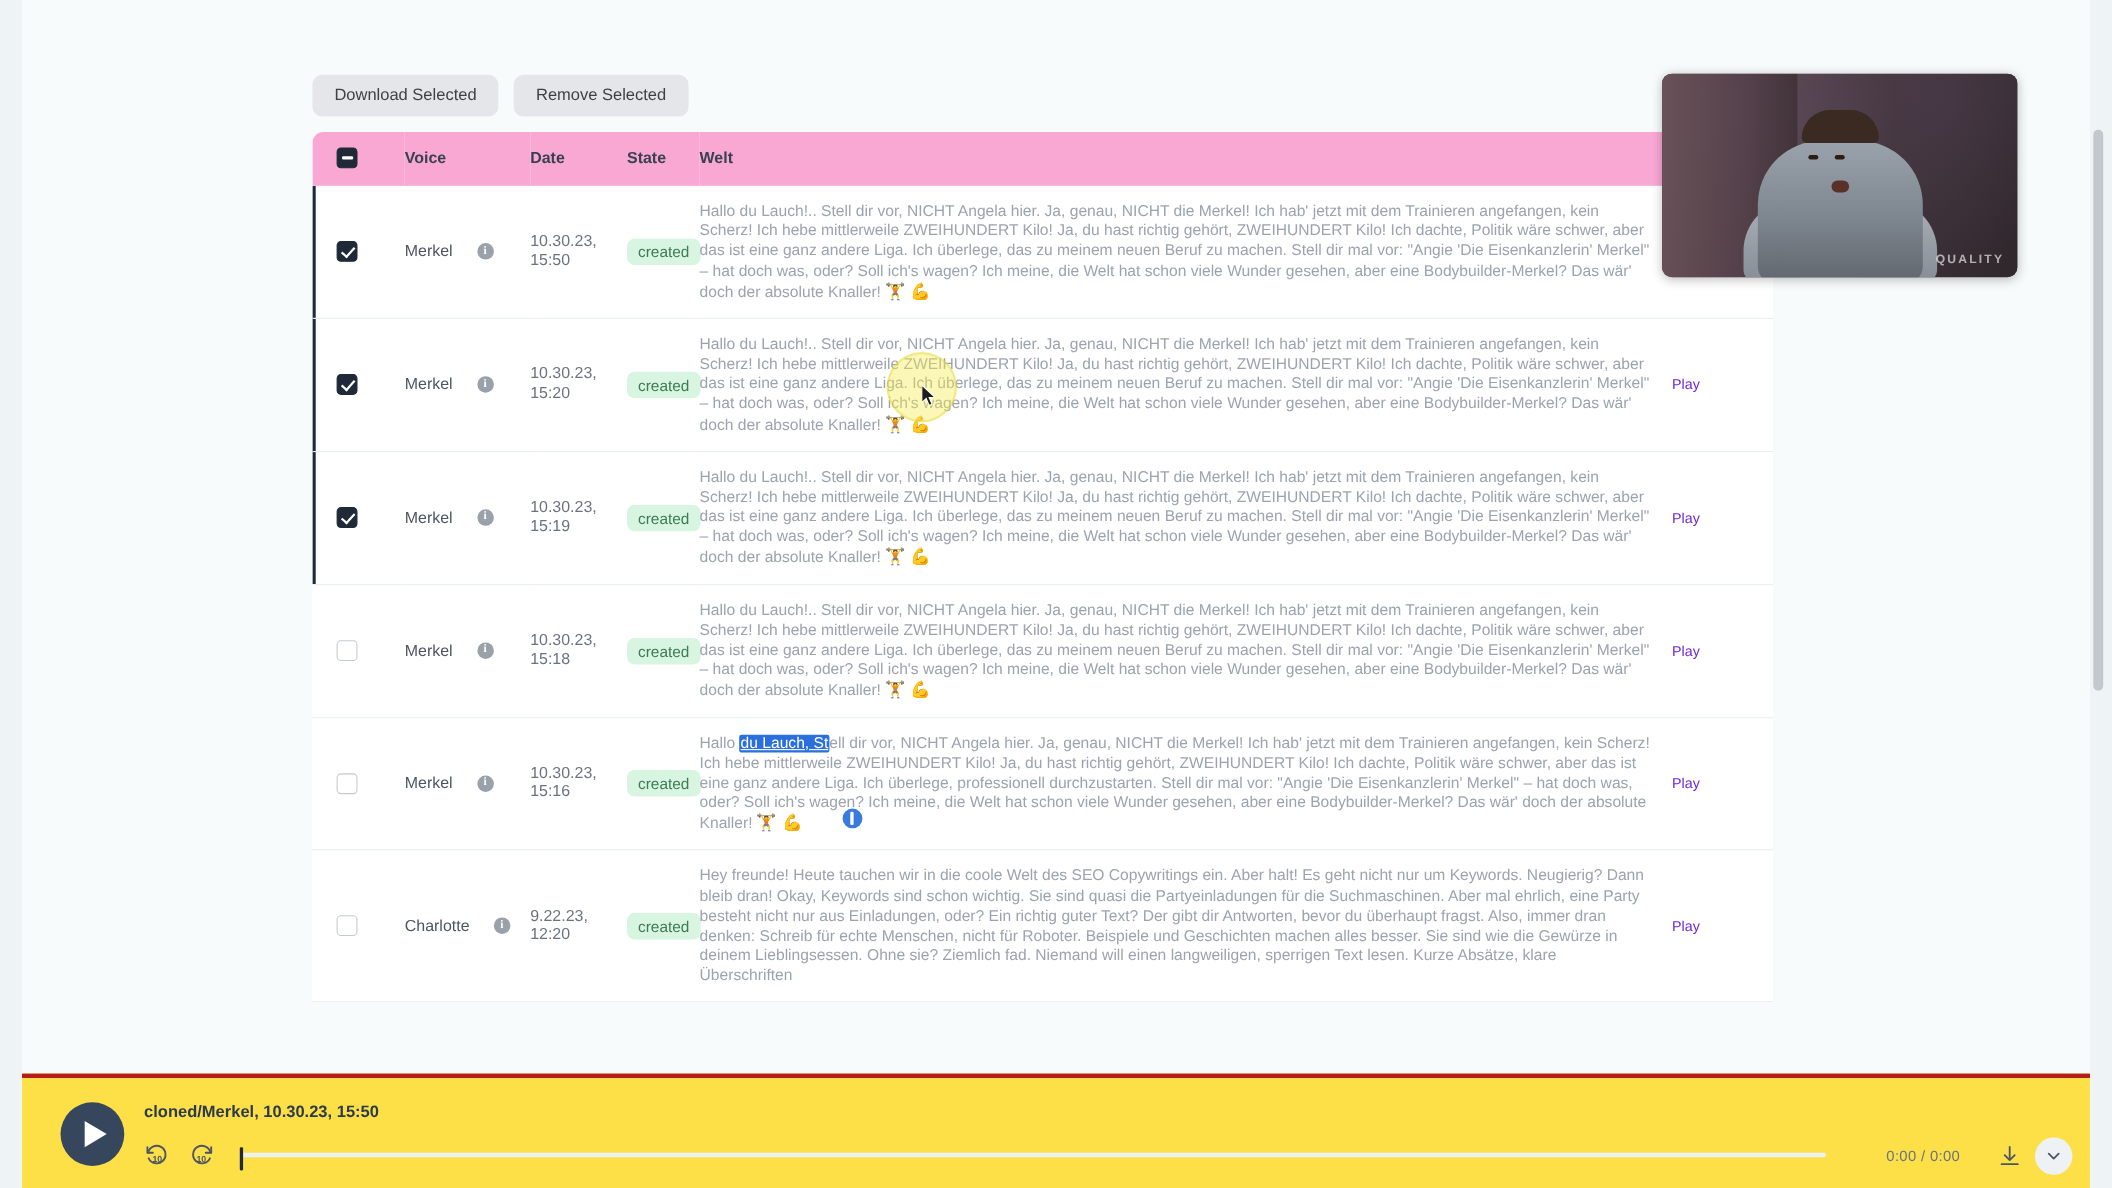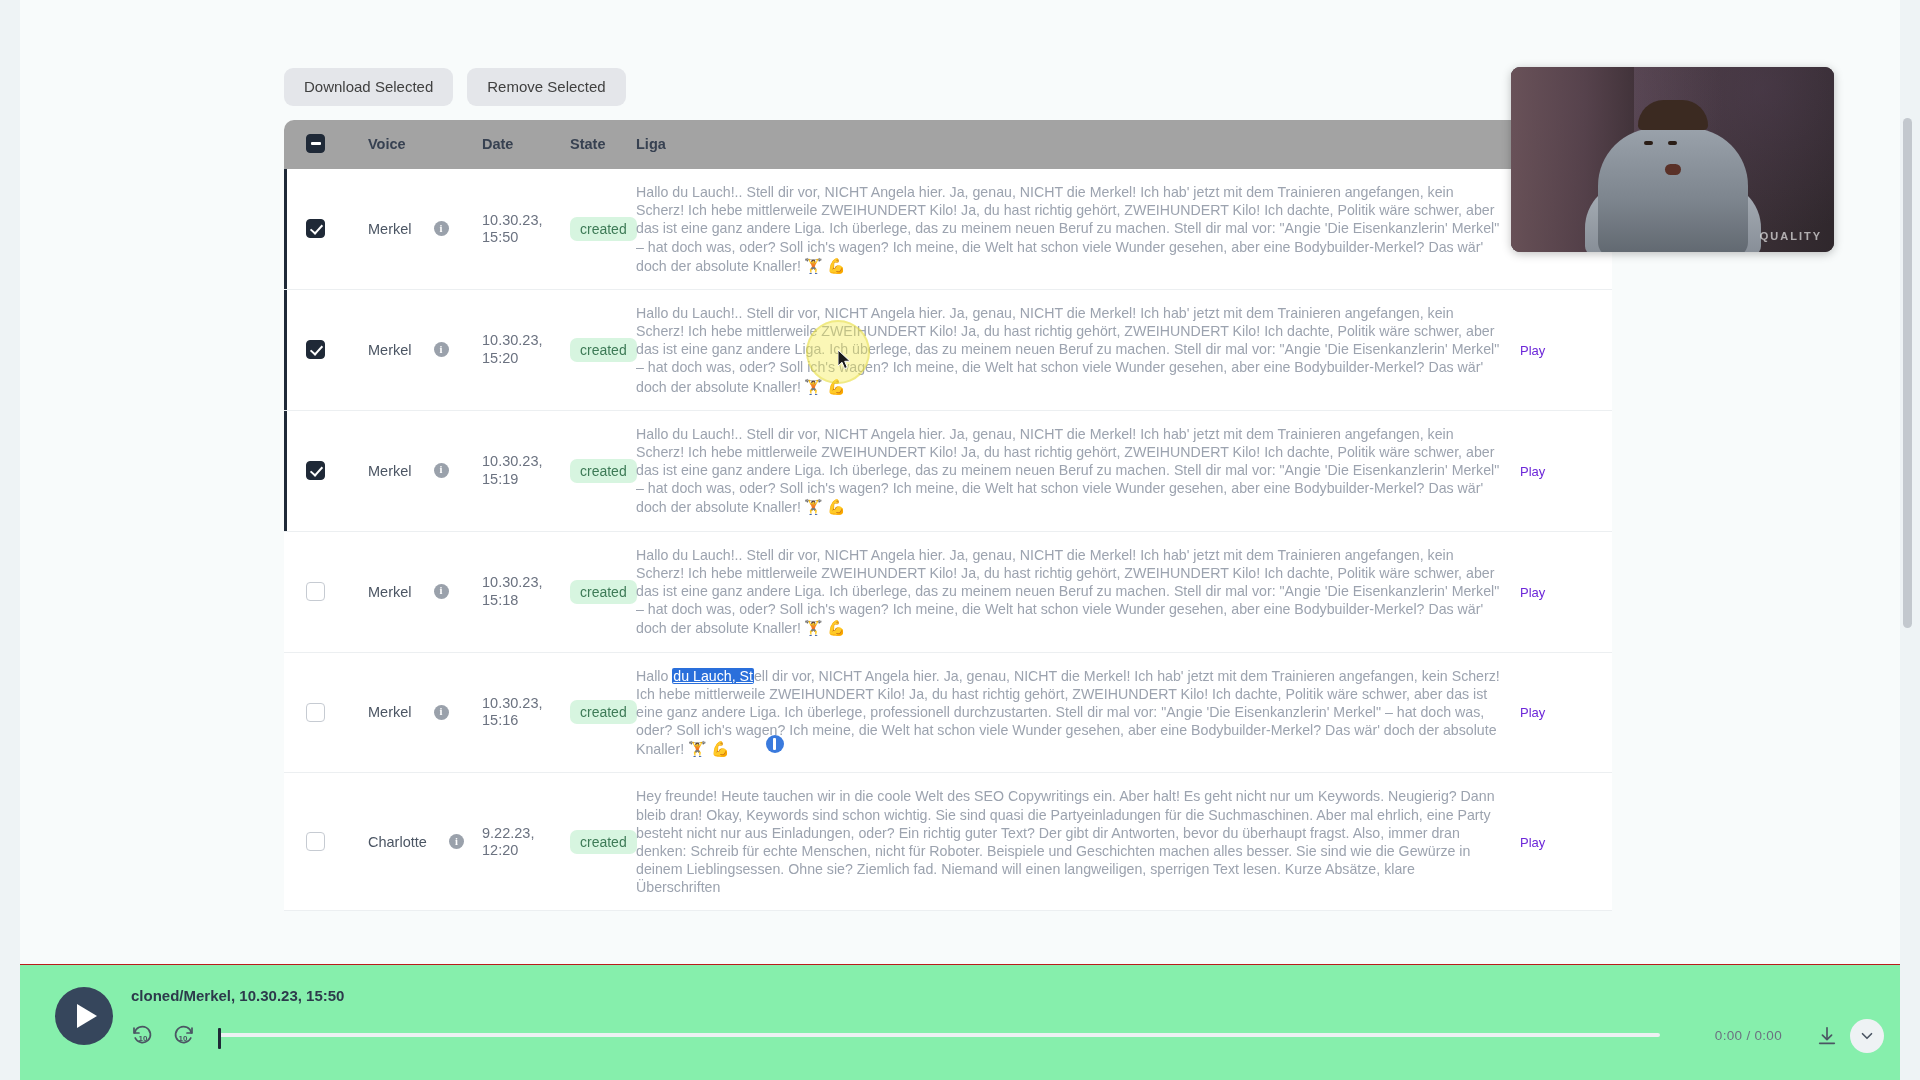--- a/index.html
+++ b/index.html
@@ -35,21 +35,21 @@
   
   .table-wrap {
     position: absolute; left: 264px; top: 120px;
     width: 1328px;
     background: #ffffff;
     border-radius: 10px 10px 0 0;
     overflow: hidden;
   }
   table { width: 100%; border-collapse: collapse; table-layout: fixed; }
 
-  thead tr { background: #a3a3a3; }
+  thead tr { background: #f9a8d4; }
   thead th {
     text-align: left; font-size: 14.5px; font-weight: bold; color: #374151;
     padding: 14px 0 16px 0; vertical-align: middle;
   }
   th.c-check { width: 84px; padding-left: 22px; }
   th.c-voice { width: 114px; }
   th.c-date  { width: 88px; }
   th.c-state { width: 66px; }
   th.c-text  { width: auto; }
   th.c-play  { width: 92px; }
@@ -186,22 +186,22 @@
     width: 18px; height: 18px; border-radius: 50%;
     background: #2a6fdb; opacity: .92;
   }
   .sel-caret::after {
     content: ""; position: absolute; left: 7px; top: 3px; width: 3px; height: 12px;
     background: #fff; border-radius: 1px;
   }
 
   
   .player {
-    position: absolute; left: 20px; bottom: 0; width: 1880px; height: 116px;
-    background: #86efac; border-top: 1px solid #b91c1c;
+    position: absolute; left: 20px; bottom: 0; width: 1880px; height: 104px;
+    background: #fde047; border-top: 4px solid #b91c1c;
   }
   .play-btn {
     position: absolute; left: 35px; top: 22px;
     width: 58px; height: 58px; border-radius: 50%;
     background: #36465c; cursor: pointer;
     display: flex; align-items: center; justify-content: center;
   }
   .play-tri {
     width: 0; height: 0; margin-left: 5px;
     border-left: 20px solid #fff;
@@ -258,21 +258,21 @@
     <div class="table-wrap">
       <table>
         <thead>
           <tr>
             <th class="c-check">
               <span class="cb indeterminate"></span>
             </th>
             <th class="c-voice">Voice</th>
             <th class="c-date">Date</th>
             <th class="c-state">State</th>
-            <th class="c-text">Liga</th>
+            <th class="c-text">Welt</th>
             <th class="c-play"></th>
           </tr>
         </thead>
         <tbody>
 
           <tr class="selected">
             <td class="c-check">
               <span class="cb checked"></span>
             </td>
             <td>

